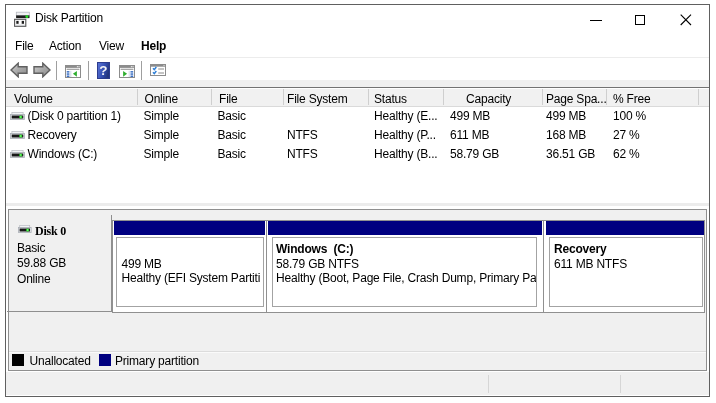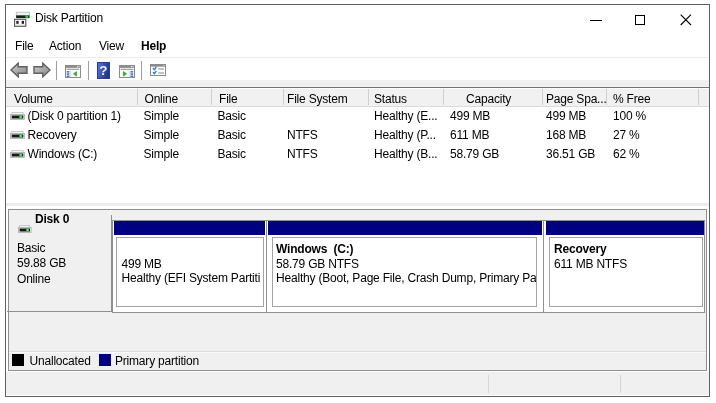--- a/index.html
+++ b/index.html
@@ -173,21 +173,21 @@
 <div class="abs" style="left:9px;top:351.5px;width:697px;height:1px;background:#fafafa;"></div>
 
 <div class="abs" style="left:7px;top:215px;width:104px;height:96px;border-right:1px solid #8f8f8f;border-bottom:1px solid #8f8f8f;"></div>
 <svg class="abs" style="left:18px;top:225px;" width="14" height="8" viewBox="0 0 14 8">
   <rect x="1.7" y="0.4" width="10" height="2.4" fill="#f2f3f5" stroke="#b9bcc2" stroke-width="0.7"></rect>
   <rect x="0.45" y="2.5" width="12.7" height="5" fill="#e6e8ec" stroke="#a9adb5" stroke-width="0.8"></rect>
   <rect x="1.6" y="3.5" width="10.4" height="3" fill="#181818"></rect>
   <circle cx="9.6" cy="5" r="1.6" fill="#27d427"></circle>
   <circle cx="9.6" cy="5" r="0.7" fill="#8dff8d"></circle>
 </svg>
-<div class="t" style="left:35px;top:212px;font-weight:bold;">Disk 0</div>
+<div class="t" style="left:35px;top:224px;font-weight:bold;font-family:Liberation Serif, serif;">Disk 0</div>
 <div class="t" style="left:17px;top:240.5px;">Basic</div>
 <div class="t" style="left:17px;top:256px;">59.88 GB</div>
 <div class="t" style="left:17px;top:271.5px;">Online</div>
 
 <div class="abs" style="left:112px;top:220px;width:591px;height:91px;border:1px solid #909090;background:#fff;"></div>
 <div class="abs" style="left:266px;top:220px;width:1px;height:93px;background:#909090;"></div>
 <div class="abs" style="left:543px;top:220px;width:1px;height:93px;background:#909090;"></div>
 
 <div class="abs" style="left:114px;top:221px;width:151px;height:14px;background:#000080;"></div>
 <div class="abs" style="left:268px;top:221px;width:274px;height:14px;background:#000080;"></div>

